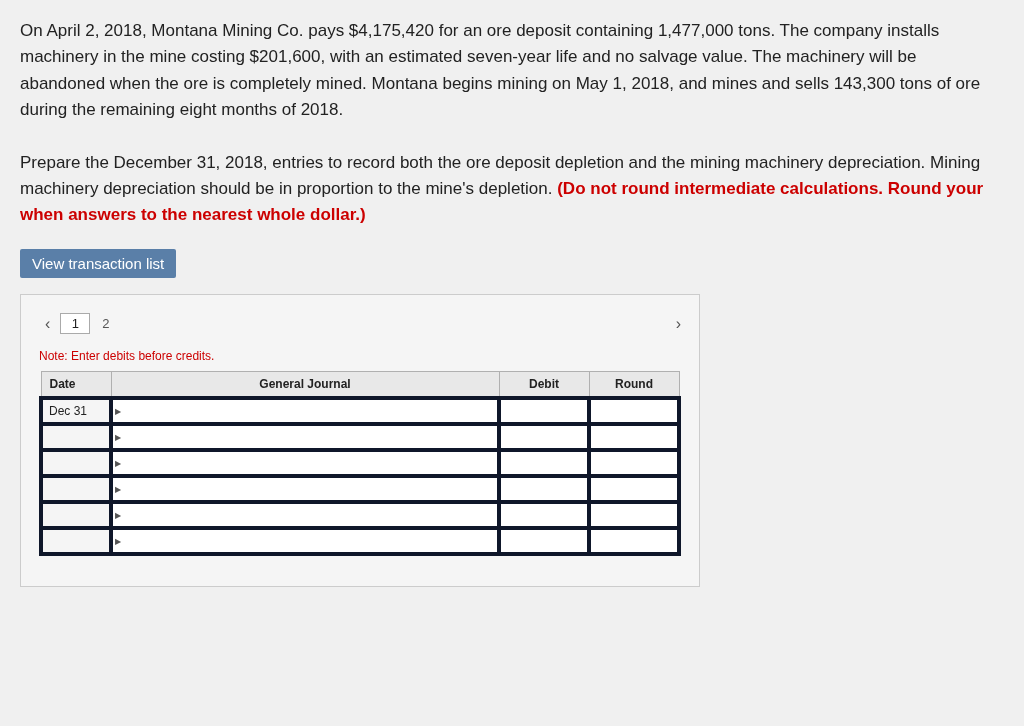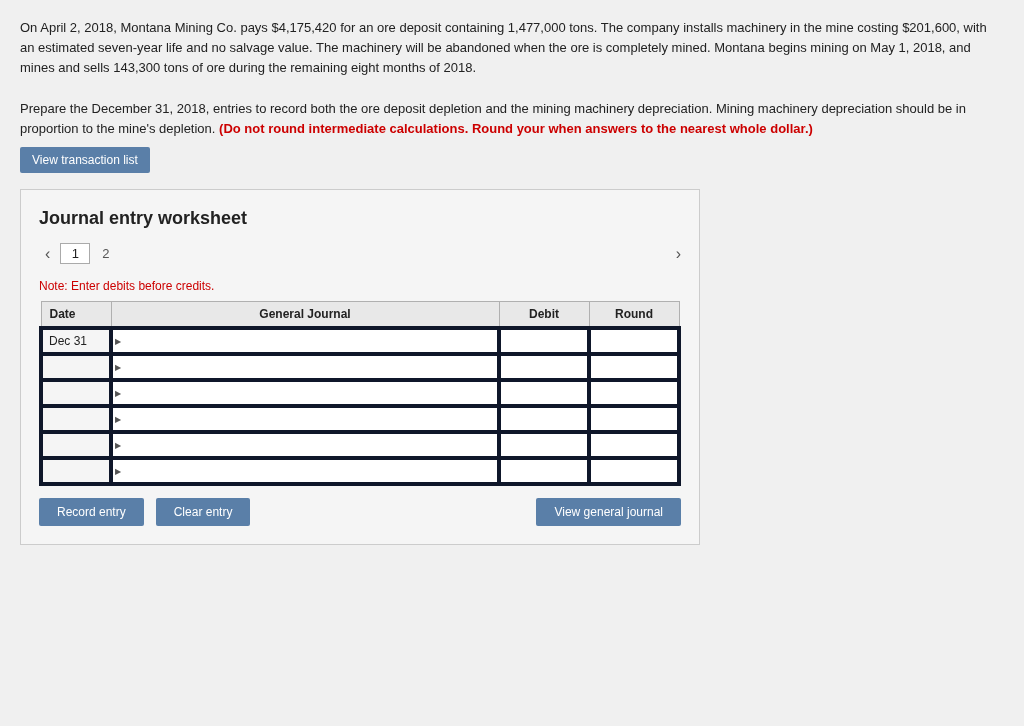--- a/index.html
+++ b/index.html
@@ -6,35 +6,35 @@
     body {
       font-family: Arial, sans-serif;
       font-size: 13px;
       background: #f0f0f0;
       color: #222;
       padding: 18px 20px;
       width: 1024px;
       min-height: 726px;
     }
     .description {
-      font-size: 13px;
+      font-size: 17px;
       line-height: 1.55;
-      margin-bottom: 8px;
+      margin-bottom: 20px;
       color: #222;
     }
     .description .bold-red {
       color: #cc0000;
       font-weight: bold;
     }
     .btn-view-transaction {
       background: #5a7fa8;
       color: #fff;
       border: none;
       padding: 6px 12px;
-      font-size: 12px;
+      font-size: 15px;
       cursor: pointer;
       margin-bottom: 16px;
       border-radius: 2px;
     }
     .worksheet-container {
       background: #f5f5f5;
       border: 1px solid #ccc;
       padding: 18px 18px 18px 18px;
       width: 680px;
     }
@@ -169,21 +169,20 @@
   <br>
   <p>
     <span>Prepare the December 31, 2018, entries to record both the ore deposit depletion and the mining machinery depreciation. Mining machinery depreciation should be in proportion to the mine's depletion.</span>
     <span class="bold-red">(Do not round intermediate calculations. Round your when answers to the nearest whole dollar.)</span>
   </p>
 </div>
 
 <button class="btn-view-transaction">View transaction list</button>
 
 <div class="worksheet-container">
-  <div class="worksheet-title">Journal entry worksheet</div>
 
   <div class="pagination">
     <span class="arrow">‹</span>
     <div class="page-box">1</div>
     <span class="page-num">2</span>
     <span class="arrow-right">›</span>
   </div>
 
 
   <div class="note-text">Note: Enter debits before credits.</div>
@@ -230,21 +229,16 @@
       </tr>
       <tr>
         <td class="date-cell"></td>
         <td class="with-arrow"><input type="text" style=""></td>
         <td><input type="text" style=""></td>
         <td><input type="text" style=""></td>
       </tr>
     </tbody>
   </table>
 
-  <div class="bottom-buttons">
-    <button class="btn-action">Record entry</button>
-    <button class="btn-action">Clear entry</button>
-    <button class="btn-action view-journal">View general journal</button>
-  </div>
 </div>
 
 
 
 
 </body></html>

